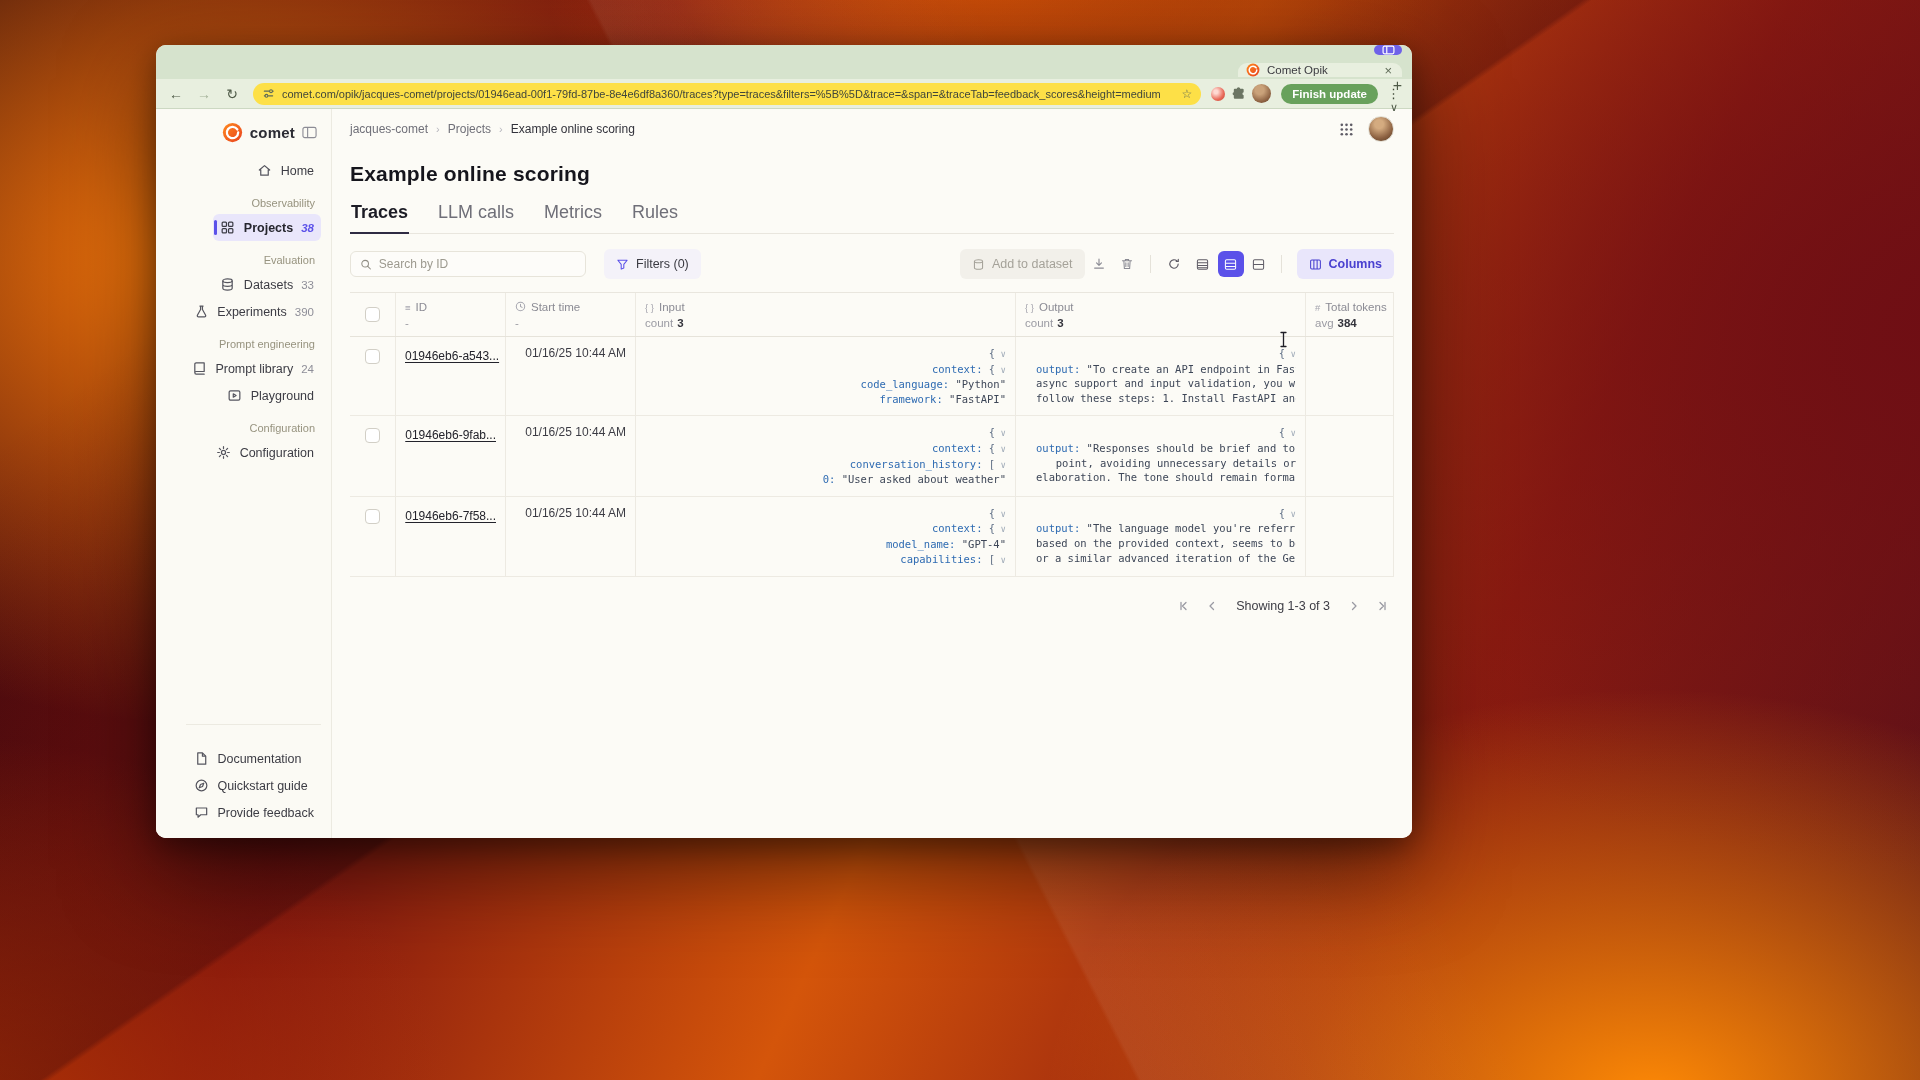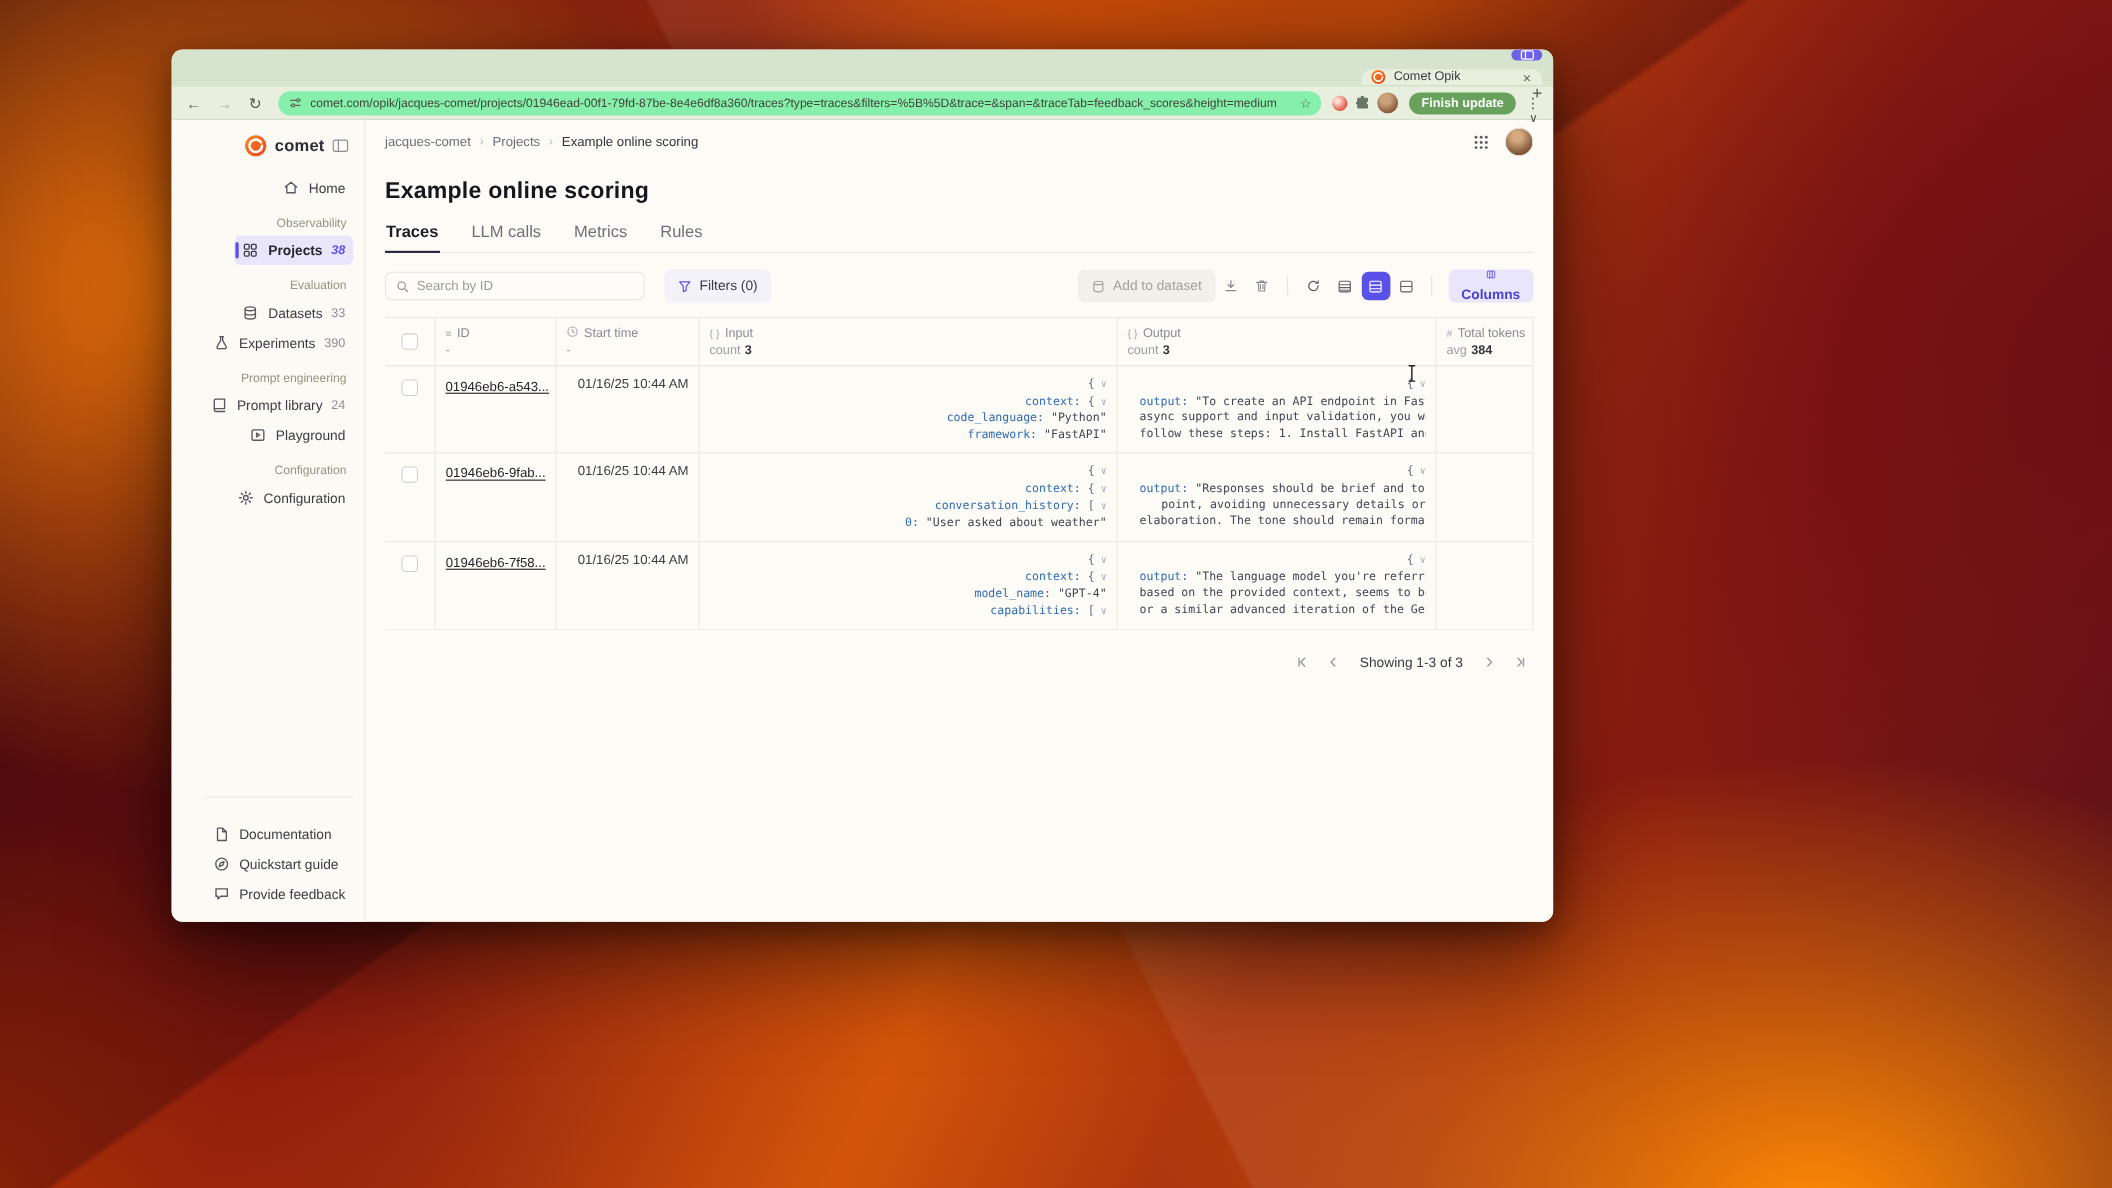--- a/index.html
+++ b/index.html
@@ -34,21 +34,21 @@
   .tab-title { font-size:11.5px; color:#3b3b40; flex:1; white-space:nowrap; overflow:hidden; }
   .tab-close { color:#5f6b58; font-size:13px; line-height:1; padding:0 2px; }
   .newtab { color:#4d5946; font-size:16px; margin:0 0 6px 10px; }
   .strip-spacer { flex:1; }
   .strip-chevron { color:#4d5946; font-size:11px; margin:0 4px 8px 0; }
 
   .btoolbar { height:30px; background:#e8efdf; display:flex; align-items:center; gap:6px;
     padding:0 9px; border-bottom:1px solid #ccd8c2; }
   .navbtn { font-size:14px; color:#4f5b48; width:22px; text-align:center; }
   .navbtn.disabled { color:#a4b199; }
-  .urlbar { flex:1; height:22px; background:#86efac; border-radius:11px; display:flex;
+  .urlbar { flex:1; height:22px; background:#fde047; border-radius:11px; display:flex;
     align-items:center; gap:7px; padding:0 9px; margin:0 4px; min-width:0; }
   .url-text { font-size:11px; color:#40463b; white-space:nowrap; overflow:hidden;
     text-overflow:ellipsis; flex:1; }
   .star { color:#5f6b58; font-size:12px; }
   .ext-pink { width:14px; height:14px; border-radius:50%;
     background:radial-gradient(circle at 35% 35%, #ffd9d2 15%, #e86a5a 60%, #c2402f); }
   .btool-avatar { width:19px; height:19px; border-radius:50%;
     background:radial-gradient(circle at 40% 32%, #caa27a 25%, #8a5f40 70%, #5e402c); }
   .update-btn { height:20px; padding:0 11px; border-radius:10px; background:#68a15c; color:#fff;
     font-size:11.5px; font-weight:600; display:flex; align-items:center; margin-left:4px; }
@@ -80,41 +80,41 @@
   .crumb { color:#6f6f78; }
   .crumb.current { color:#32323b; }
   .crumb-sep { color:#b6b6bd; font-size:11px; }
   .header-right { margin-left:auto; display:flex; align-items:center; gap:14px; }
   .app-avatar { width:26px; height:26px; border-radius:50%; border:1px solid #e4e1d7;
     background:radial-gradient(circle at 42% 30%, #d4ab80 20%, #8a5f40 65%, #523823); }
 
   .page-title { font-size:21px; font-weight:700; color:#15151c; margin-top:13px; letter-spacing:.2px; }
 
   .tabs { display:flex; gap:28px; margin-top:16px; border-bottom:1px solid #e9e6de; }
-  .tab-item { font-size:15px; color:#6f6f78; padding:0 1px 9px; }
+  .tab-item { font-size:18px; color:#6f6f78; padding:0 1px 9px; }
   .tab-item.active { color:#1c1c25; font-weight:600; border-bottom:2px solid #2f2b43; margin-bottom:-1px; }
 
   .controls { display:flex; align-items:center; margin-top:15px; }
   .search-box { width:236px; height:26px; background:#fdfcf9; border:1px solid #e7e4da;
     border-radius:6px; display:flex; align-items:center; gap:7px; padding:0 9px; }
   .search-box input { border:none; outline:none; background:transparent; font-size:12px;
     color:#3c3c44; width:100%; font-family:"Liberation Sans",sans-serif; }
   .search-box input::placeholder { color:#9d9a8f; }
   .btn { height:30px; border:none; border-radius:6px; display:flex; align-items:center; gap:7px;
     font-size:12.5px; font-family:"Liberation Sans",sans-serif; padding:0 12px; background:transparent; }
   .btn-filters { margin-left:18px; background:#f4f2f9; color:#3a3a42; font-weight:500; }
   .controls-spacer { flex:1; }
   .btn-add { background:#f2f0ea; color:#a5a299; font-weight:400; }
   .icon-btn { width:28px; height:28px; border-radius:6px; display:flex; align-items:center;
     justify-content:center; border:none; background:transparent; }
   .vdiv { width:1px; height:18px; background:#e5e2d9; margin:0 9px; }
   .density { display:flex; gap:2px; margin-left:2px; }
   .density .icon-btn { width:26px; height:26px; }
   .density .icon-btn.active { background:#5b51e9; }
-  .btn-columns { background:#e9e6fb; color:#4a41d0; font-weight:600; margin-left:6px;flex-direction:column; }
+  .btn-columns { background:#e9e6fb; color:#4a41d0; font-weight:600; margin-left:6px; }
 
   
   .table-clip { margin-top:13px; overflow:hidden; border-right:1px solid #edeae2; }
   .ttable { width:1096px; }
   .thead { display:flex; border-top:1px solid #e9e6de; border-bottom:1px solid #e6e3da; }
   .hcell { padding:6px 9px 5px; }
   .hlabel { display:flex; align-items:center; gap:5px; font-size:11.5px; color:#8b8b94; height:16px; }
   .hicon { color:#a6a6af; font-size:9.5px; }
   .hsub { font-size:11.5px; color:#9b9ba3; height:16px; display:flex; gap:4px; align-items:center; }
   .hsub b { color:#34343c; font-weight:600; }

